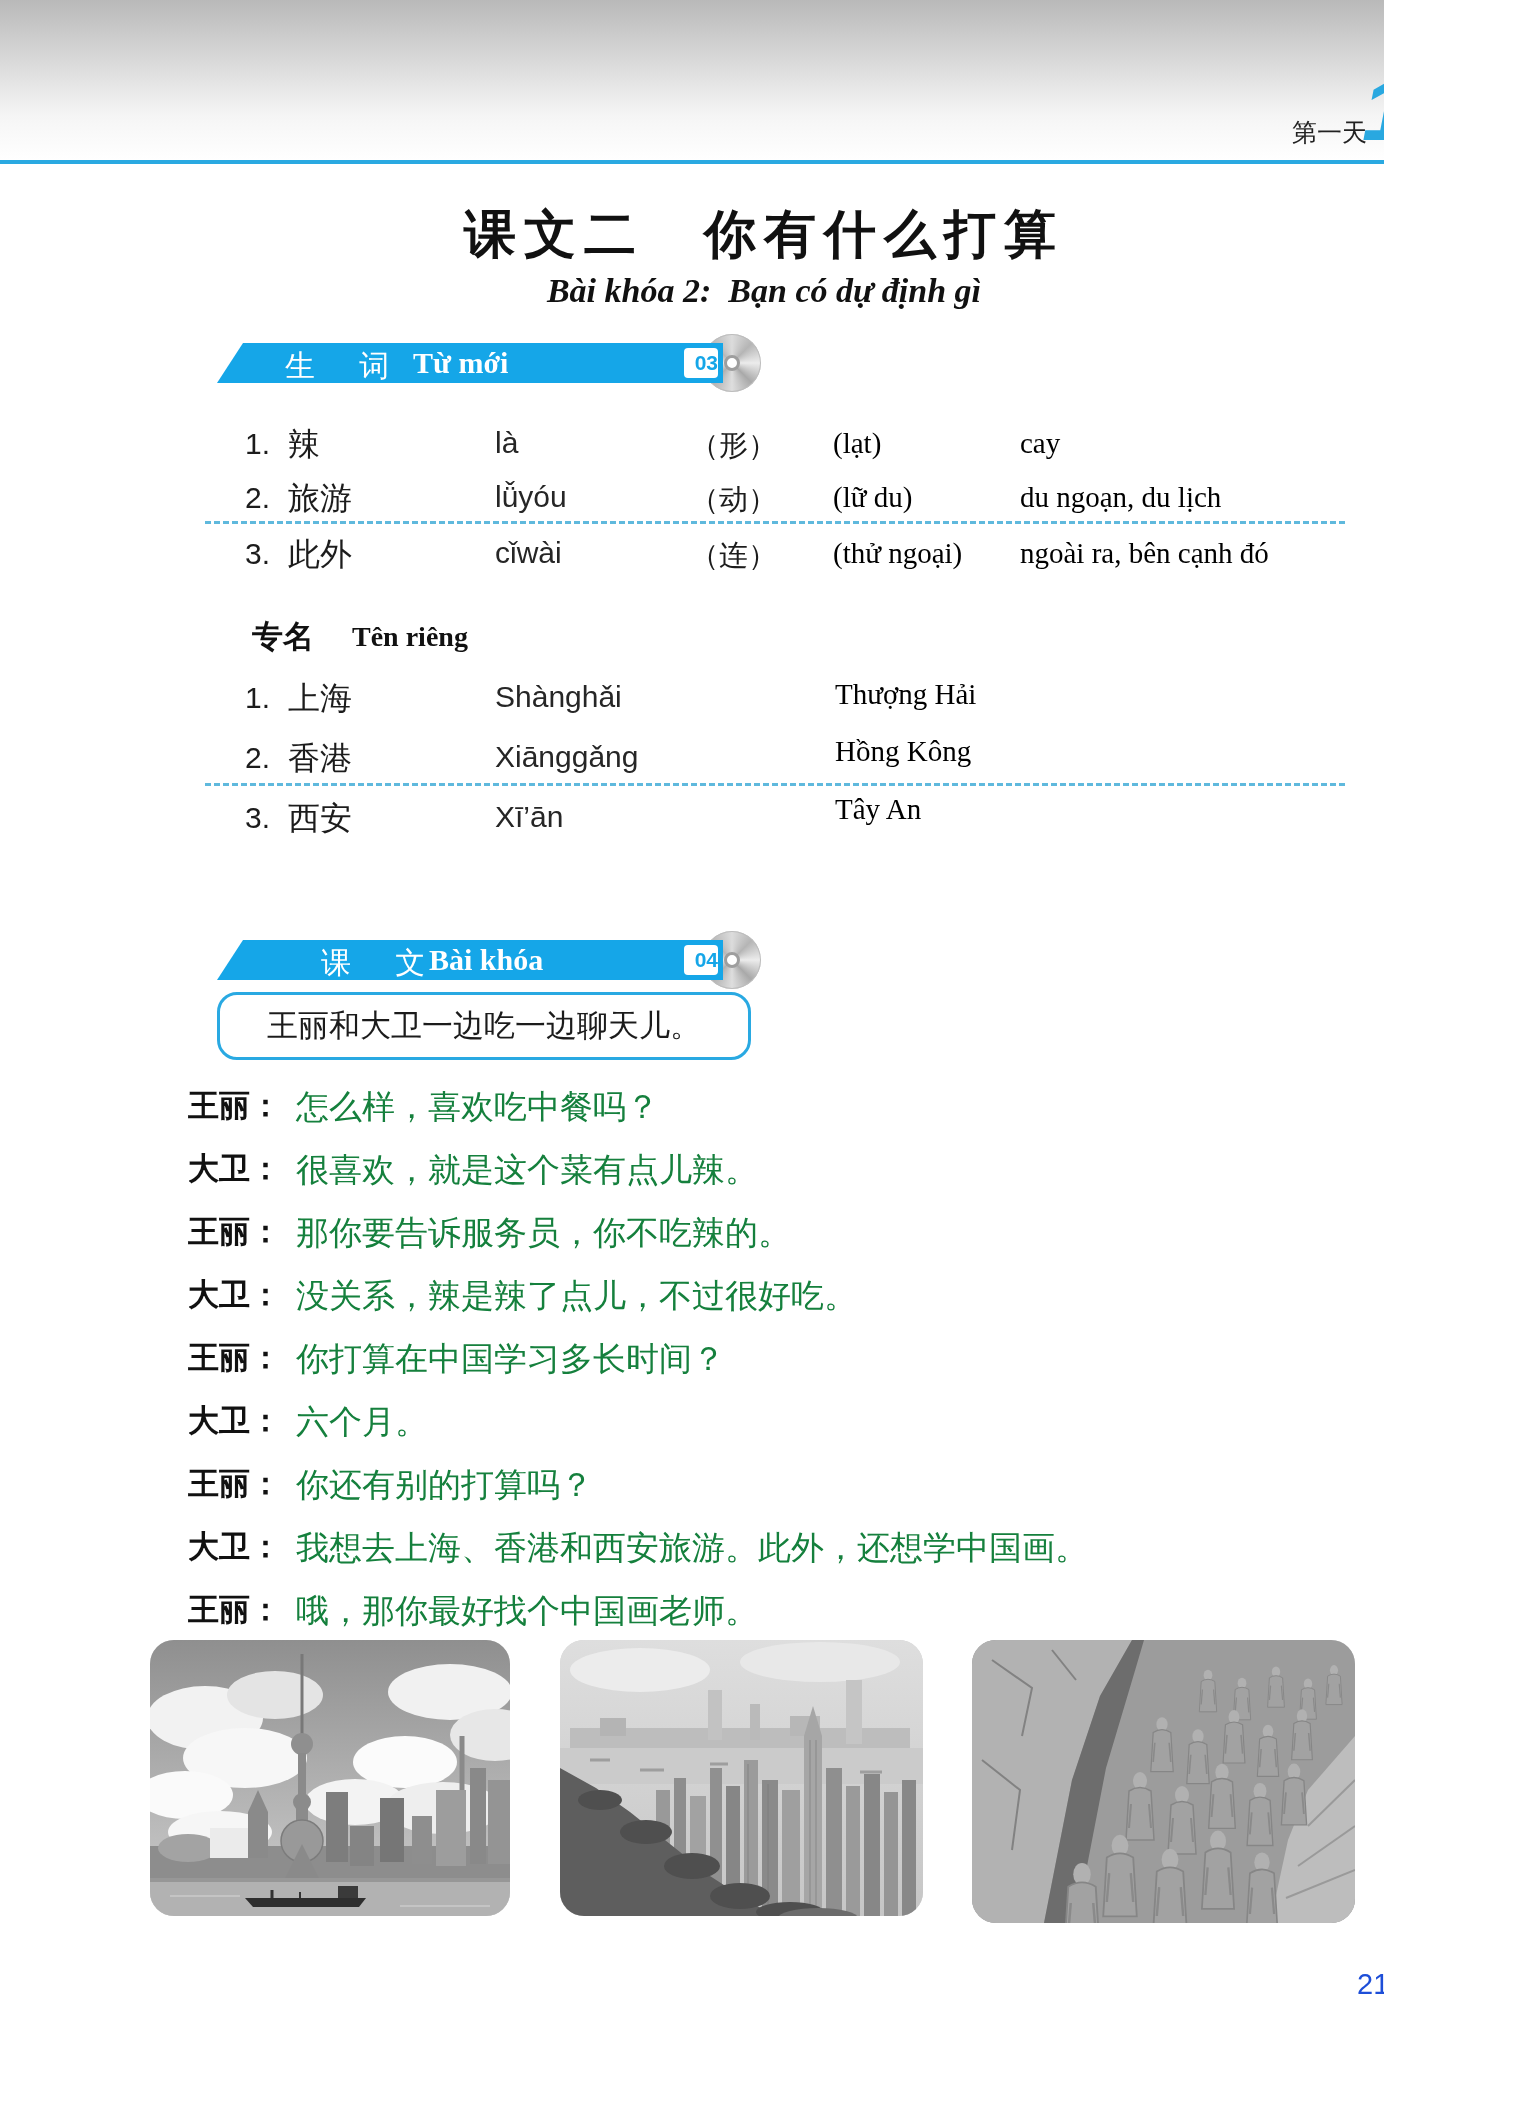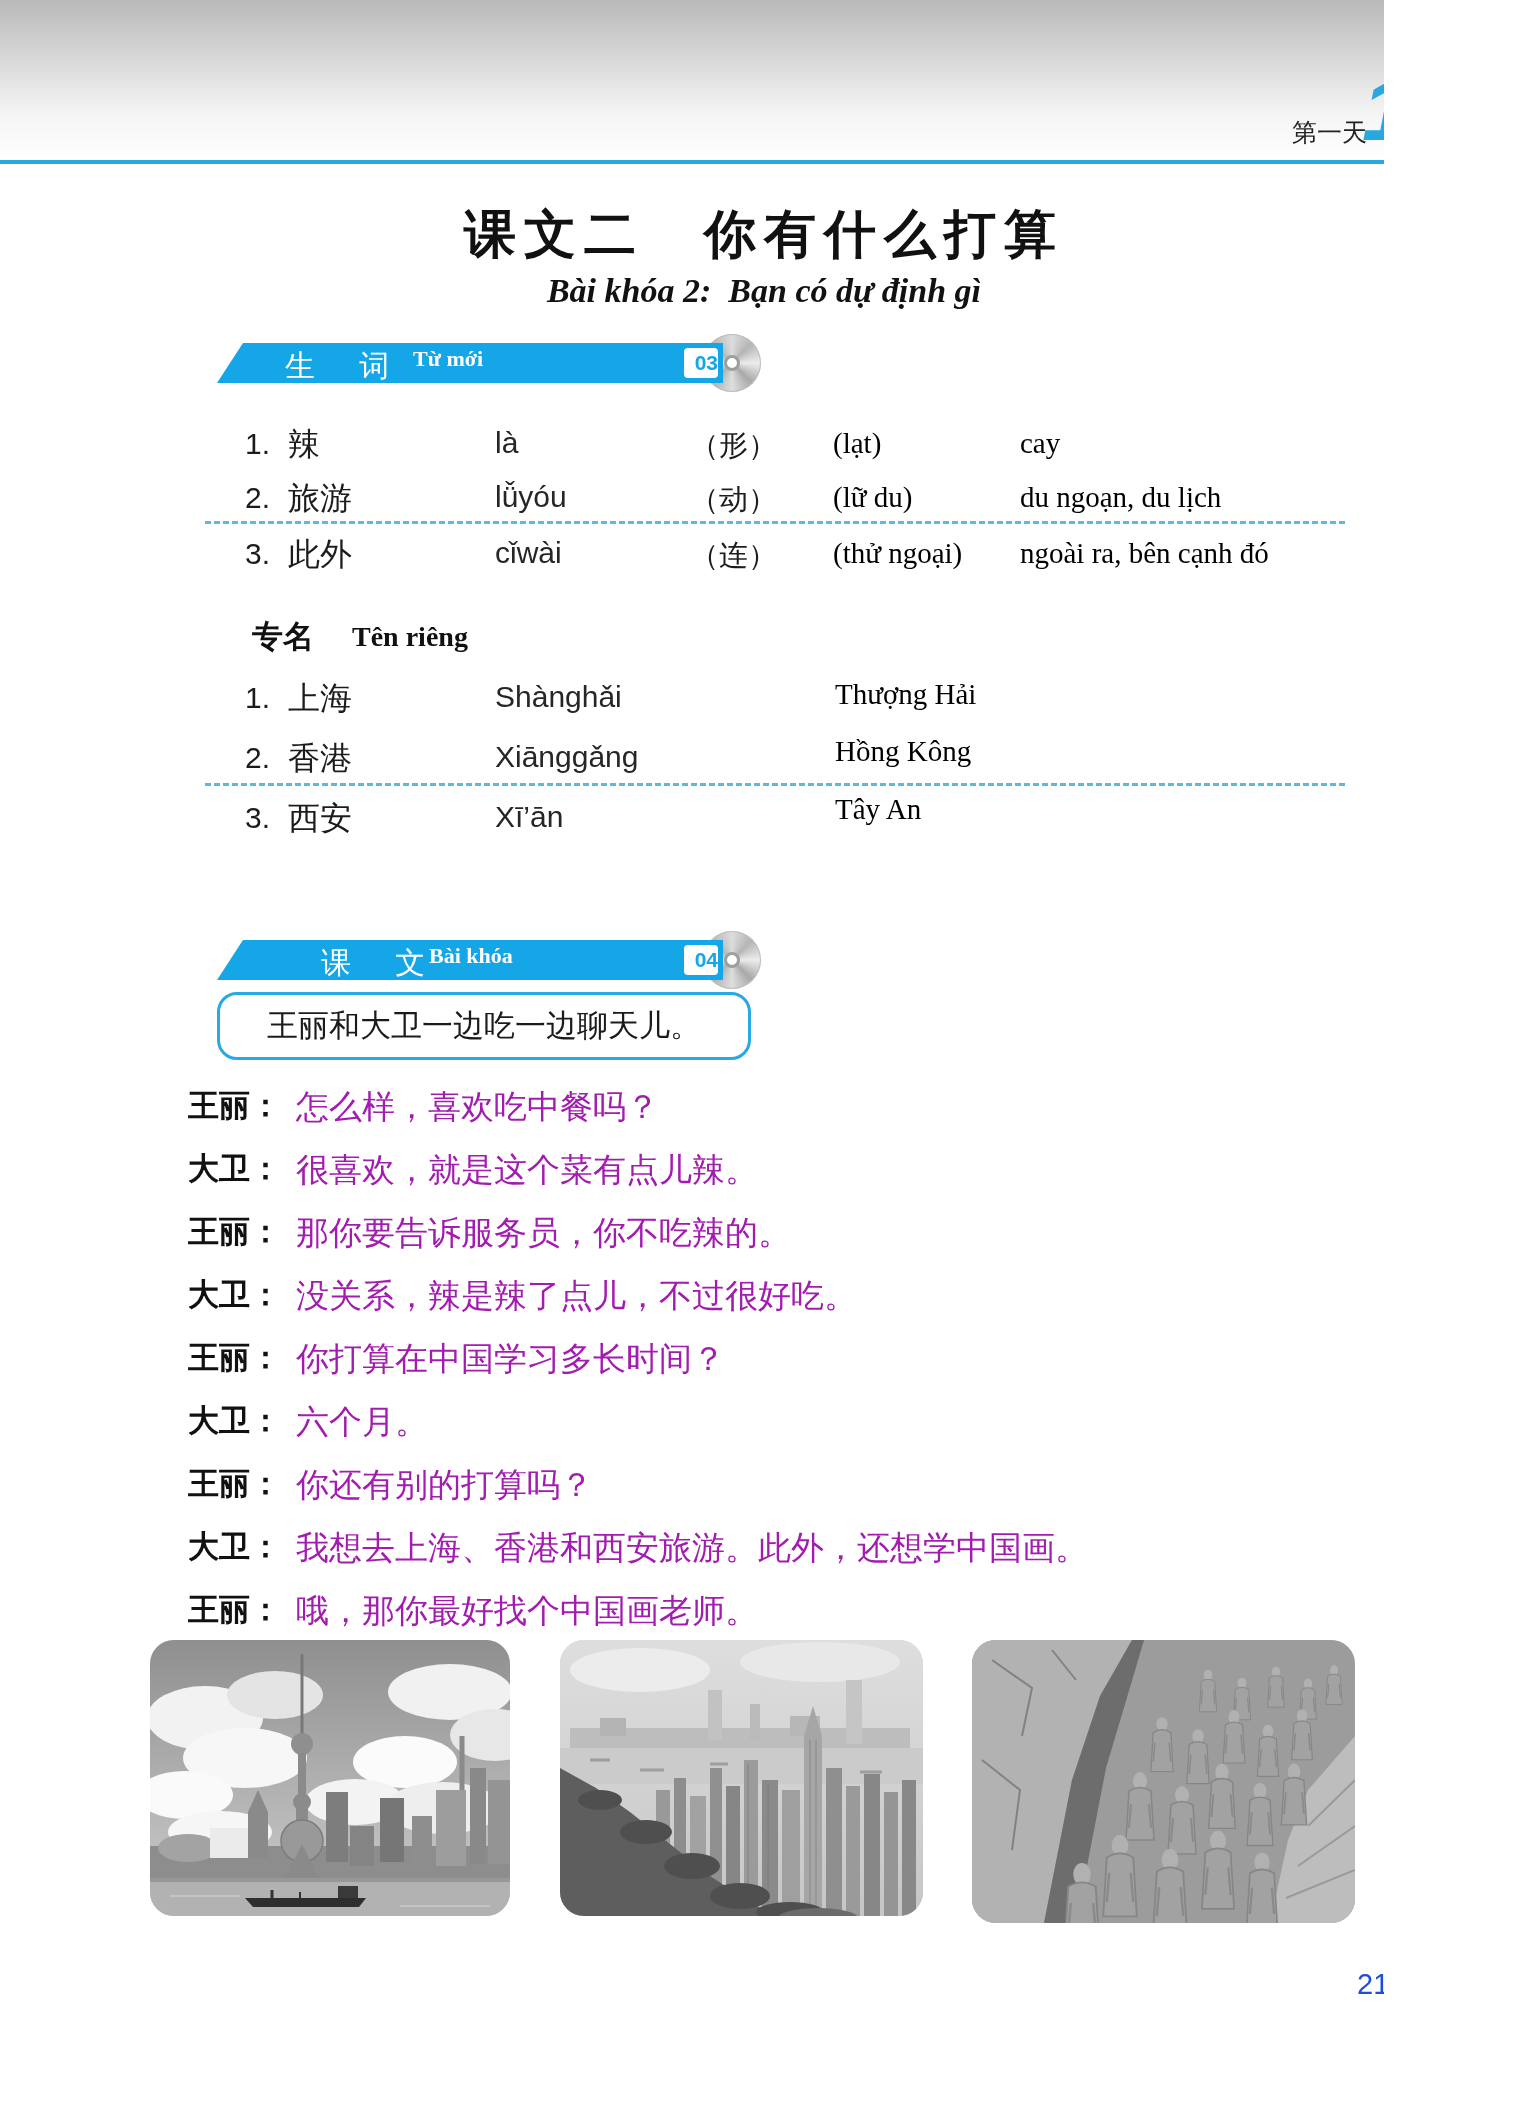--- a/index.html
+++ b/index.html
@@ -19,21 +19,21 @@
     font-family:"Liberation Serif",serif;font-weight:bold;font-size:52px;letter-spacing:8px;
     white-space:pre;color:#111;}
   .title-vi{position:absolute;left:0;top:272px;width:1528px;text-align:center;
     font-family:"Liberation Serif",serif;font-weight:bold;font-style:italic;font-size:34px;
     white-space:pre;color:#111;}
   
   .banner{position:absolute;left:217px;width:506px;height:40px;background:#15a6e8;
     clip-path:polygon(26px 0,100% 0,100% 100%,0 100%);z-index:2;}
   .banner .zh{position:absolute;top:3px;color:#fff;font-size:30px;letter-spacing:18px;white-space:pre;}
   .banner .vi{position:absolute;top:3px;color:#fff;font-family:"Liberation Serif",serif;
-    font-weight:bold;font-size:22px;}
+    font-weight:bold;font-size:30px;}
   .banner .track{position:absolute;right:5px;top:5px;width:34px;height:30px;background:#ffffff;
     border-radius:4px;color:#15a6e8;font-weight:bold;font-size:21px;text-align:right;line-height:30px;}
   .cd{position:absolute;width:58px;height:58px;border-radius:50%;z-index:1;
     background:conic-gradient(#dcdcdc,#b5b5b5,#ececec,#a9a9a9,#dedede,#b0b0b0,#e6e6e6,#b8b8b8,#dcdcdc);
     box-shadow:0 0 0 1px #bdbdbd inset;}
   .cd::after{content:"";position:absolute;left:21px;top:21px;width:10px;height:10px;border-radius:50%;
     background:#ffffff;border:3px solid #9e9e9e;}
   
   .cell{position:absolute;white-space:pre;}
   .hanzi{font-family:"Liberation Serif",serif;font-size:32px;color:#1c1c1c;}
@@ -45,21 +45,21 @@
   .pn-head-zh{position:absolute;left:252px;font-weight:bold;font-size:31px;color:#111;}
   .pn-head-vi{position:absolute;left:352px;font-family:"Liberation Serif",serif;font-weight:bold;
     font-size:28px;color:#111;}
   
   .intro-box{position:absolute;left:217px;top:992px;width:528px;height:62px;
     border:3px solid #29a9e2;border-radius:20px;display:flex;align-items:center;justify-content:center;}
   .intro-box span{font-family:"Liberation Serif",serif;font-size:31px;color:#1b1b1b;}
   .dlg{position:absolute;left:188px;width:1250px;height:44px;display:flex;align-items:flex-start;}
   .dlg .spk{font-family:"Liberation Serif",serif;font-weight:bold;font-size:31px;color:#111;
     width:108px;flex:0 0 auto;}
-  .dlg .txt{font-family:"Liberation Serif",serif;font-size:33px;color:#a21caf;}
+  .dlg .txt{font-family:"Liberation Serif",serif;font-size:33px;color:#15803d;}
   
   .photo{position:absolute;border-radius:24px;overflow:hidden;background:#cfcfcf;}
   .photo svg{display:block;width:100%;height:100%;}
   
   .page-num{position:absolute;left:1357px;top:1968px;font-size:29px;color:#1d4ed8;}
 </style>
 </head>
 <body>
 
 <div class="page">

